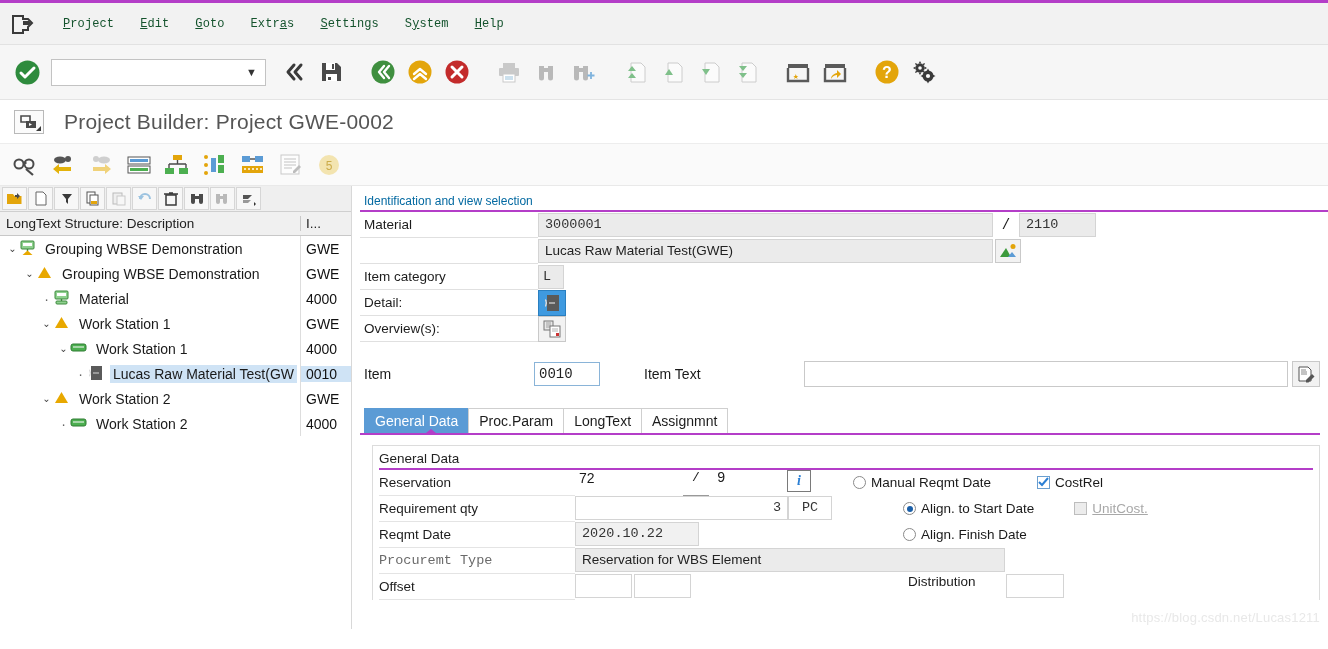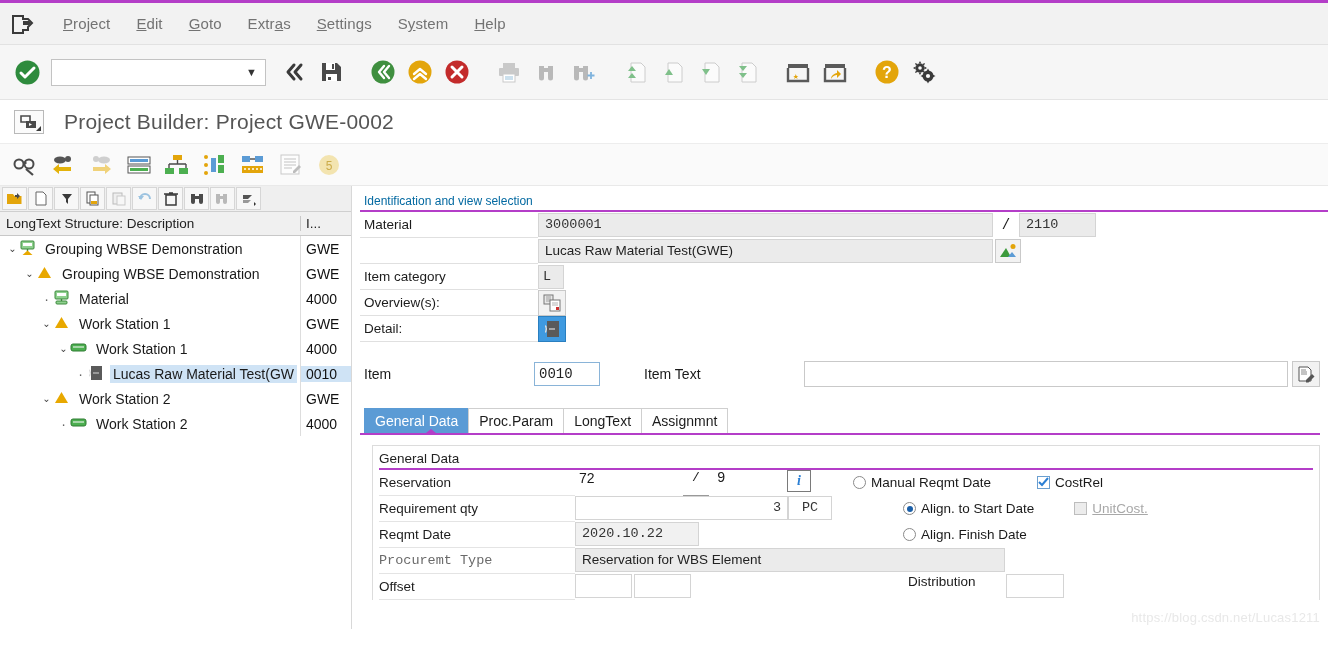--- a/index.html
+++ b/index.html
@@ -15,22 +15,23 @@
   
   .top-accent { height:3px; background:#b43ec8; }
 
   
   .menubar {
     height:42px; background:#f2f2f2; display:flex; align-items:center;
     padding-left:10px; border-bottom:1px solid #e2e2e2;
   }
   .menu-sysicon { width:26px; height:22px; margin-right:14px; position:relative; }
   .menu-item {
-    padding:3px 13px; font-size:15px; color:#737373; cursor:default;
+    padding:3px 13px; font-size:12px; color:#14532d; cursor:default;
     letter-spacing:.1px;
+    font-family:Liberation Mono, monospace;
   }
   .menu-item u { text-decoration:underline; }
 
   
   .toolbar {
     height:55px; background:#f6f6f6; display:flex; align-items:center;
     padding-left:10px; gap:3px; border-bottom:1px solid #e4e4e4;
   }
   .tb-btn {
     width:34px; height:34px; display:flex; align-items:center; justify-content:center;
@@ -582,39 +583,39 @@
           </svg>
       </div>
     </div>
 
     <div class="frow">
       <div class="flabel">Item category</div>
       <div class="fld" style="width:26px;padding:0 4px;">L</div>
     </div>
 
     <div class="frow">
+      <div class="flabel">Detail:</div>
+      <div class="icobtn" style="background:#3f9ae0;border-color:#2a7fc0;width:28px;height:26px;">
+        <svg width="18" height="18" viewBox="0 0 18 18">
+            <rect x="4" y="1" width="12" height="16" fill="#5a5a5a"></rect>
+            <path d="M2 6 c2 0 0 3 2 3 c-2 0 0 3 -2 3" stroke="#dcdcdc" stroke-width="1.4" fill="none"></path>
+            <path d="M6 9 h6" stroke="#dcdcdc" stroke-width="1.2"></path>
+          </svg>
+      </div>
+    </div>
+
+    <div class="frow">
       <div class="flabel">Overview(s):</div>
       <div class="icobtn" style="width:28px;height:26px;">
         <svg width="18" height="18" viewBox="0 0 18 18">
             <rect x="1" y="1" width="9" height="9" fill="#e8e8e8" stroke="#777"></rect>
             <path d="M3 3h5M3 5h5M3 7h5" stroke="#999" stroke-width=".9"></path>
             <rect x="7" y="6" width="10" height="11" fill="#fff" stroke="#777"></rect>
             <path d="M9 9h6M9 11h6" stroke="#aaa" stroke-width=".9"></path>
             <rect x="13" y="13" width="3" height="3" fill="#c33"></rect>
-          </svg>
-      </div>
-    </div>
-
-    <div class="frow">
-      <div class="flabel">Detail:</div>
-      <div class="icobtn" style="background:#3f9ae0;border-color:#2a7fc0;width:28px;height:26px;">
-        <svg width="18" height="18" viewBox="0 0 18 18">
-            <rect x="4" y="1" width="12" height="16" fill="#5a5a5a"></rect>
-            <path d="M2 6 c2 0 0 3 2 3 c-2 0 0 3 -2 3" stroke="#dcdcdc" stroke-width="1.4" fill="none"></path>
-            <path d="M6 9 h6" stroke="#dcdcdc" stroke-width="1.2"></path>
           </svg>
       </div>
     </div>
 
     <div class="itemrow">
       <div class="itemlbl">Item</div>
       <div class="focusfld">0010</div>
       <div class="itemtextlbl">Item Text</div>
       <div class="itemtextfld" title=""></div>
       <div class="icobtn" style="width:28px;height:26px;margin-right:8px;">

